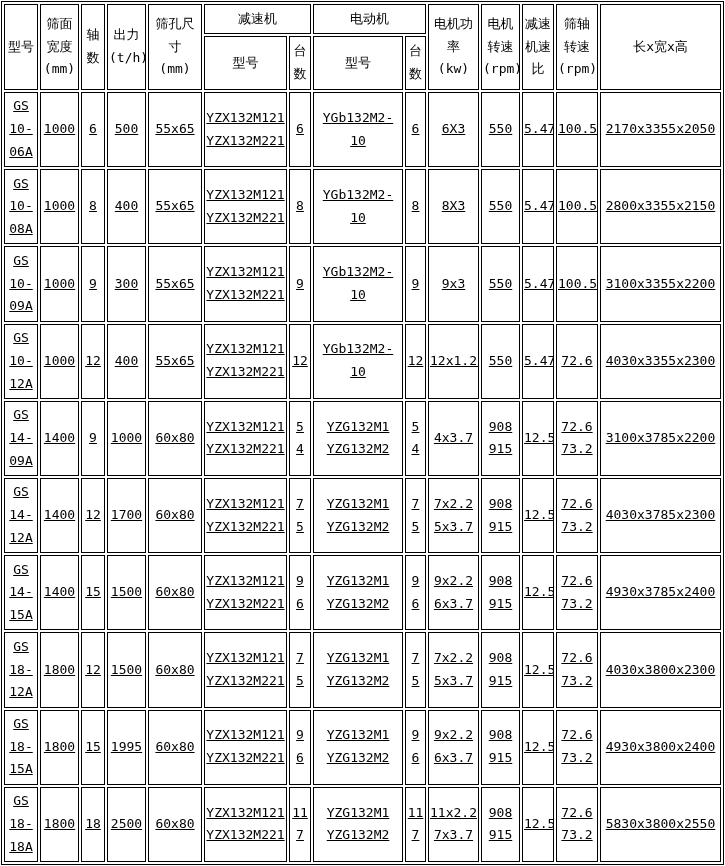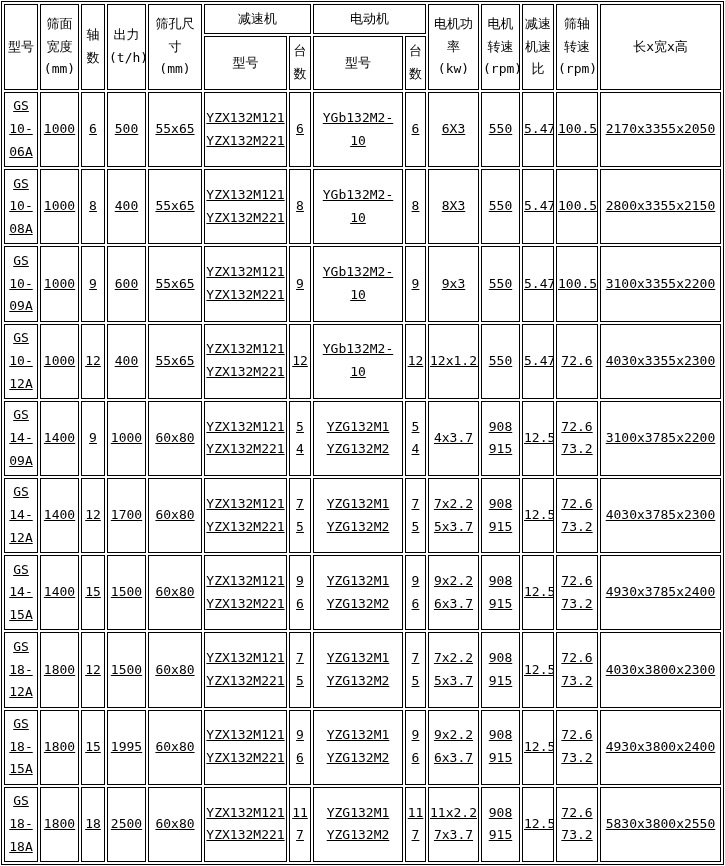--- a/index.html
+++ b/index.html
@@ -139,21 +139,21 @@
     <td>5.47</td>
     <td>100.5</td>
     <td>2800x3355x2150</td>
   </tr>
         <tr>
     <td>GS
 10-
 09A</td>
     <td>1000</td>
     <td>9</td>
-    <td>600</td>
+    <td>300</td>
     <td>55x65</td>
     <td>YZX132M121
 YZX132M221</td>
     <td>9</td>
     <td>YGb132M2-10</td>
     <td>9</td>
     <td>9x3</td>
     <td>550</td>
     <td>5.47</td>
     <td>100.5</td>

